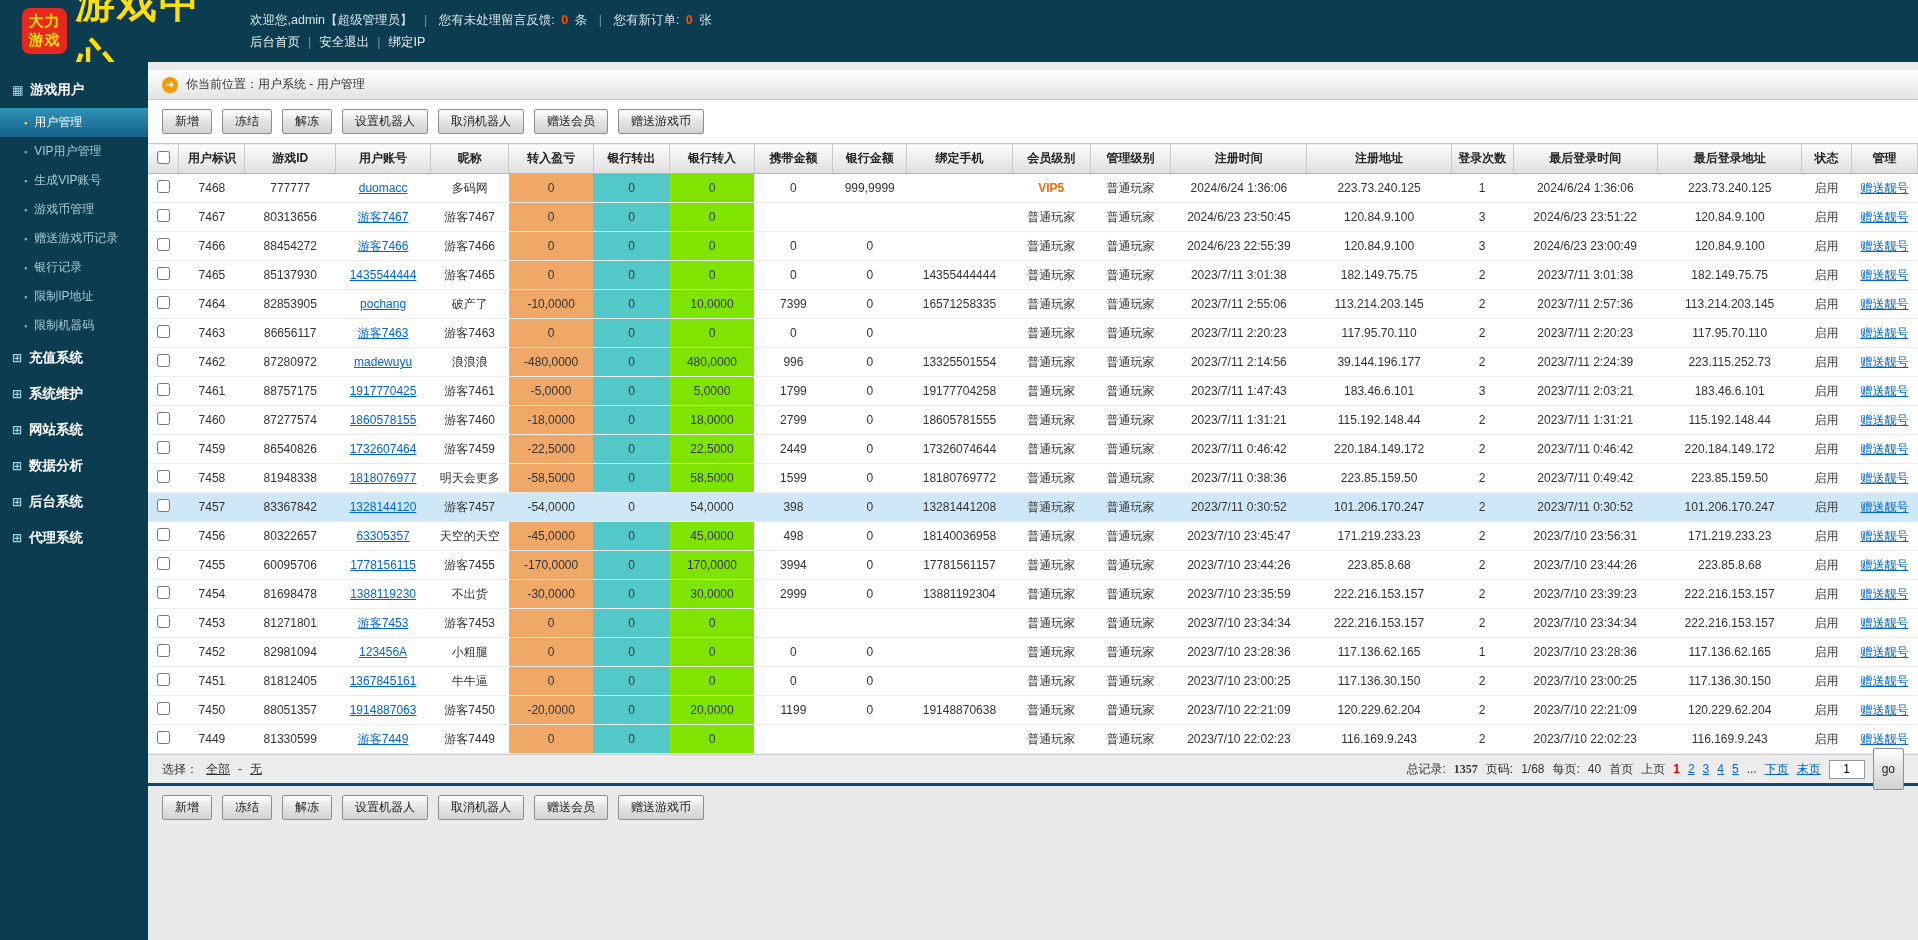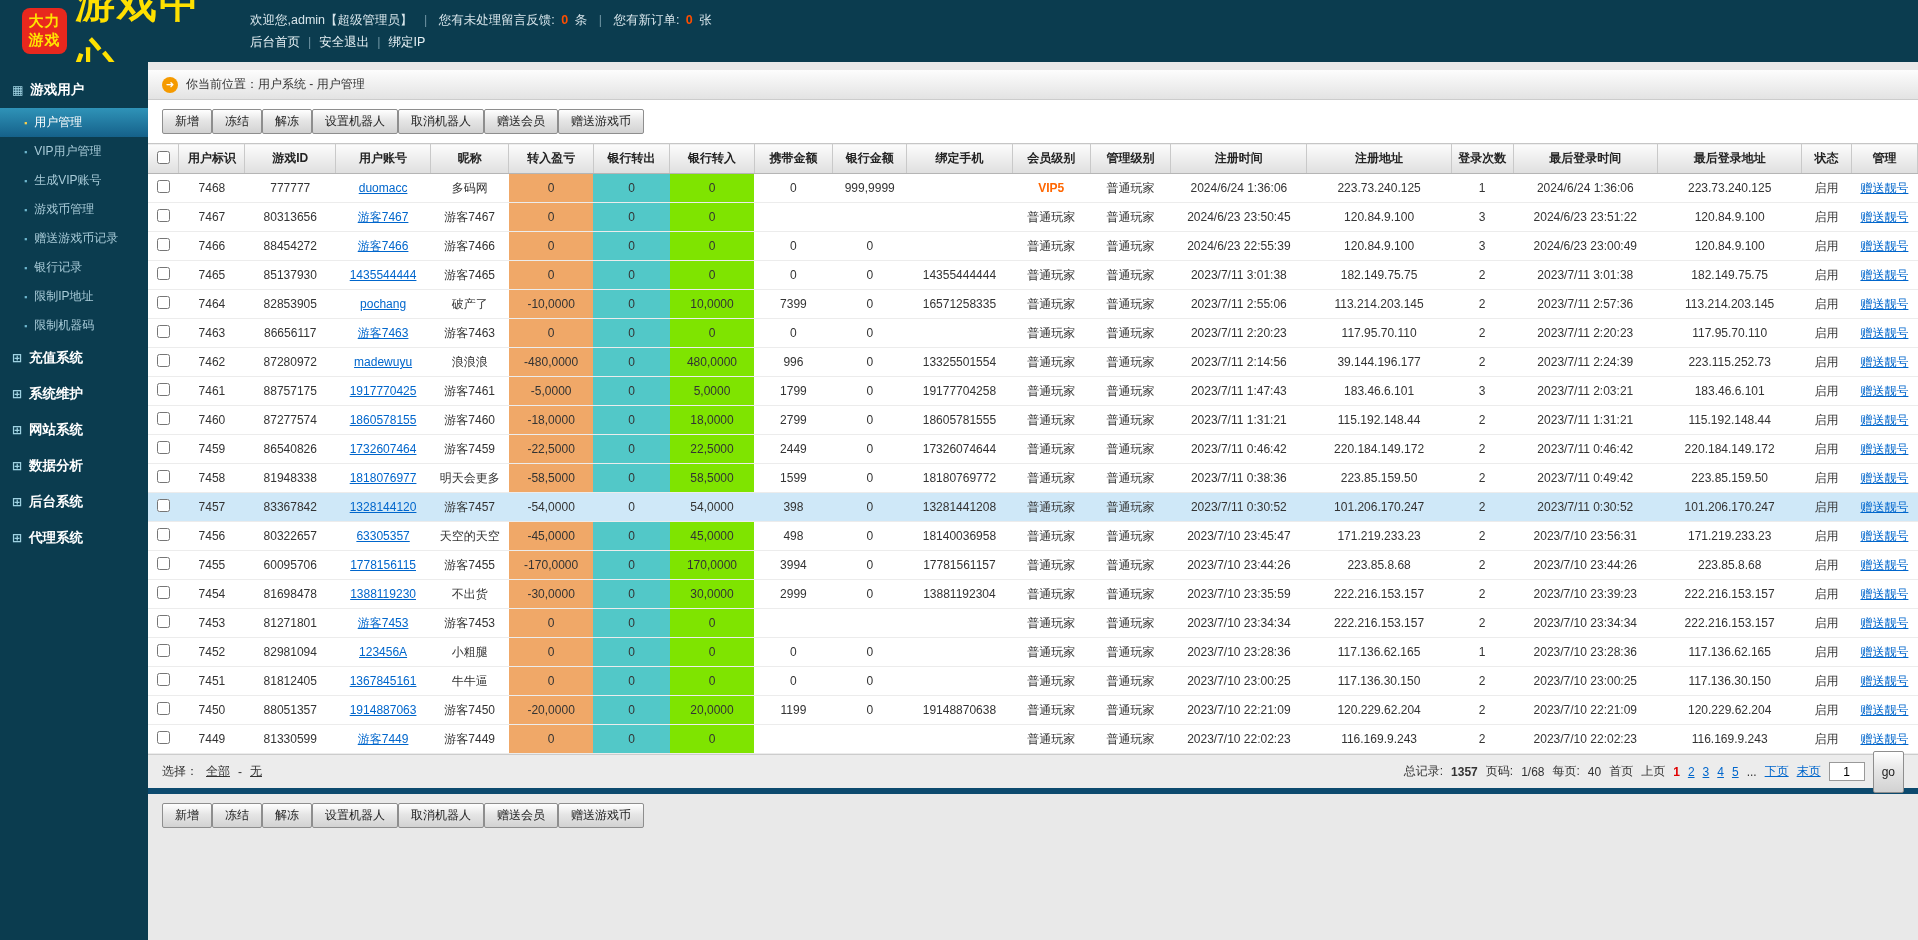--- a/index.html
+++ b/index.html
@@ -45,45 +45,45 @@
   .crumb-icon{width:16px;height:16px;border-radius:50%;background:#f59a00;color:#fff;font-size:10px;display:inline-flex;align-items:center;justify-content:center;}
 
   
   .search-bar{height:38px;display:flex;align-items:center;gap:9px;padding:0 14px;background:#fff;border-bottom:1px solid #e0e0e0;}
   .search-bar input[type=text]{width:175px;height:21px;border:1px solid #86a5b1;padding:1px 4px;font-size:12px;font-family:inherit;}
   .chk{display:flex;align-items:center;gap:4px;}
   .btn{border:1px solid #8e8e8e;background:linear-gradient(#ffffff,#e6e6e6 45%,#d2d2d2);padding:3px 12px;font-size:12px;color:#222;border-radius:2px;cursor:pointer;font-family:inherit;}
   .btn-sm{padding:13px 8px;}
 
   
-  .toolbar{display:flex;padding:9px 14px;background:#fff;}
+  .toolbar{display:flex;gap:10px;padding:9px 14px;background:#fff;}
   .toolbar.bottom{background:transparent;padding:9px 14px;}
 
   
   #user-table{width:100%;border-collapse:collapse;table-layout:fixed;font-size:12px;}
   #user-table th{height:30px;background:linear-gradient(#fcfcfc,#dfdfdf);border-top:1px solid #c6c6c6;border-bottom:1px solid #b5b5b5;border-right:1px solid #c9c9c9;font-weight:bold;color:#222;text-align:center;white-space:nowrap;overflow:hidden;padding:0 3px;cursor:pointer;}
   #user-table td{height:29px;text-align:center;border-bottom:1px solid #ececec;color:#333;white-space:nowrap;overflow:hidden;padding:0 3px;}
   #user-table tr.hl td{background:var(--highlight-row);}
   #user-table td.col-profit{background:var(--profit-col);}
   #user-table td.col-out{background:var(--bank-out-col);}
   #user-table td.col-in{background:var(--bank-in-col);}
   #user-table td.vip{color:var(--vip-color);font-weight:bold;}
   .tlink{color:var(--link-color);text-decoration:underline;}
   col.c-check{width:30px}col.c-id{width:64px}col.c-gid{width:88px}col.c-account{width:92px}
   col.c-nick{width:76px}col.c-profit{width:82px}col.c-out{width:74px}col.c-in{width:82px}
   col.c-carry{width:76px}col.c-bank{width:72px}col.c-phone{width:102px}col.c-member{width:76px}
   col.c-level{width:78px}col.c-regtime{width:132px}col.c-regaddr{width:140px}col.c-logins{width:60px}
   col.c-lasttime{width:140px}col.c-lastaddr{width:140px}col.c-status{width:48px}col.c-manage{width:64px}
 
   
-  .list-footer{display:flex;justify-content:space-between;align-items:center;height:40px;background:#ececec;border-top:1px solid #cccccc;border-bottom:6px solid #0c4a6e;padding:0 14px;}
+  .list-footer{display:flex;justify-content:space-between;align-items:center;height:32px;background:#ececec;border-top:1px solid #cccccc;border-bottom:3px solid #0c4a6e;padding:0 14px;}
   .select-bar{display:flex;align-items:center;gap:8px;}
   .select-bar a{color:#333;text-decoration:underline;}
   .pager{display:flex;align-items:center;gap:8px;}
-  .pager b{font-weight:bold;}
+  .pager b{font-weight:bold;font-family:Liberation Serif, serif;}
   .page-nav{color:#333;}
   .page-link{color:var(--link-color);text-decoration:underline;cursor:pointer;}
   .page-current{color:#e00000;font-weight:bold;}
   #goto{width:36px;height:19px;border:1px solid #999;text-align:center;font-size:12px;font-family:inherit;}
 </style>
 </head>
 <body>
 
 <div class="topbar">
   <div class="logo">

